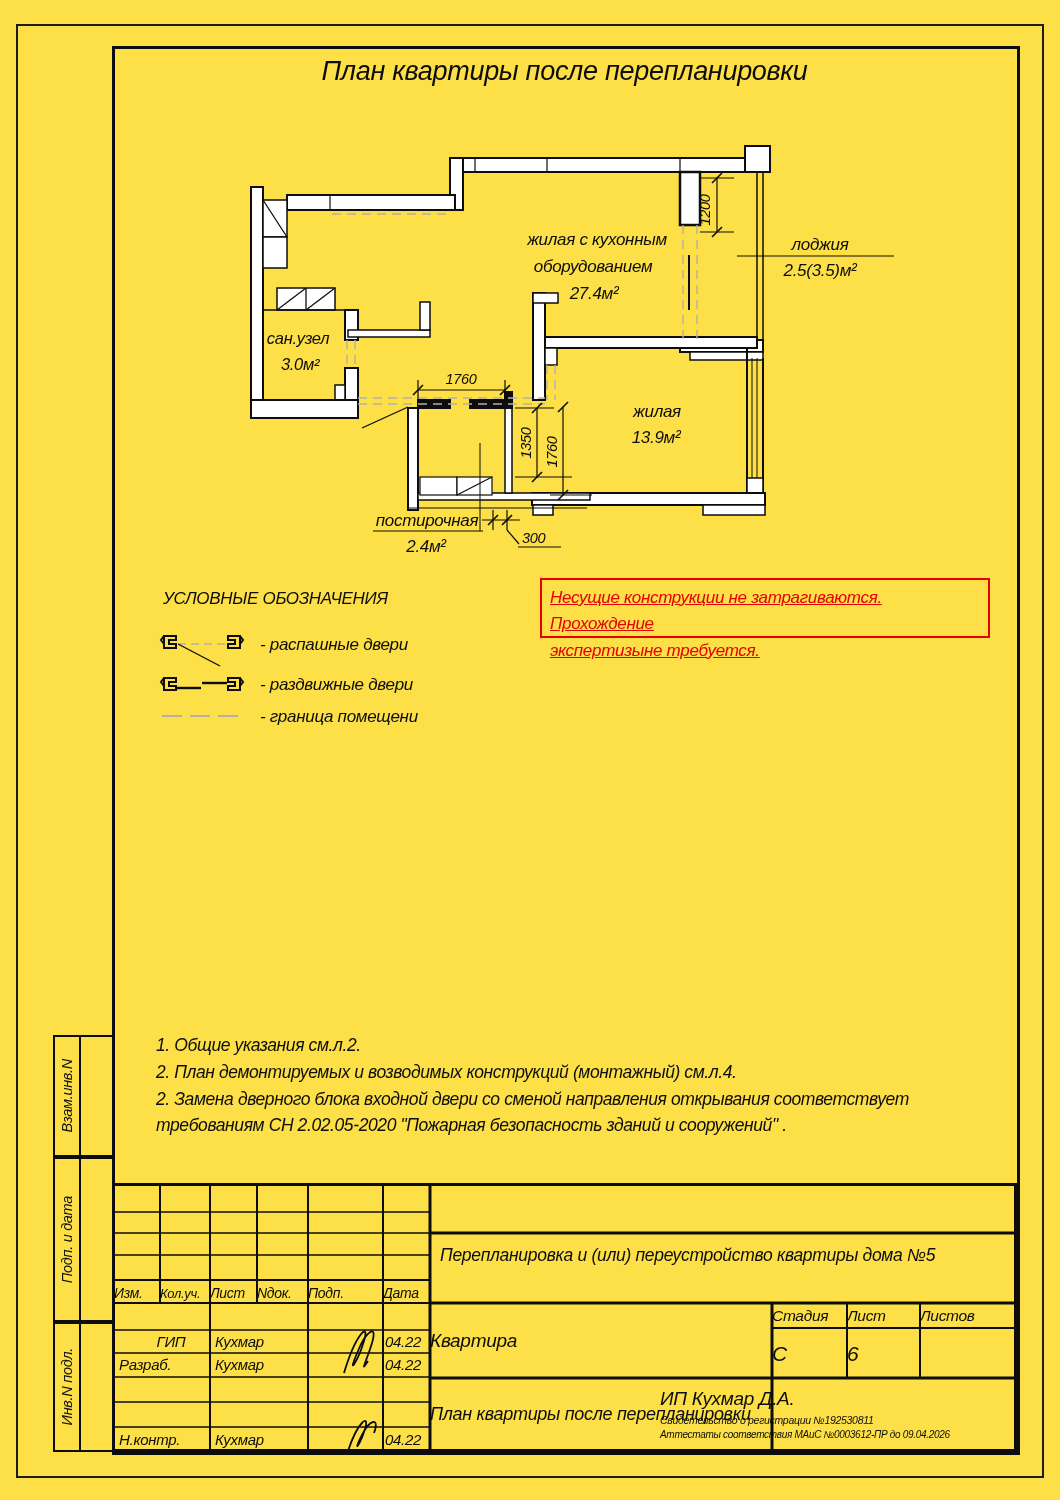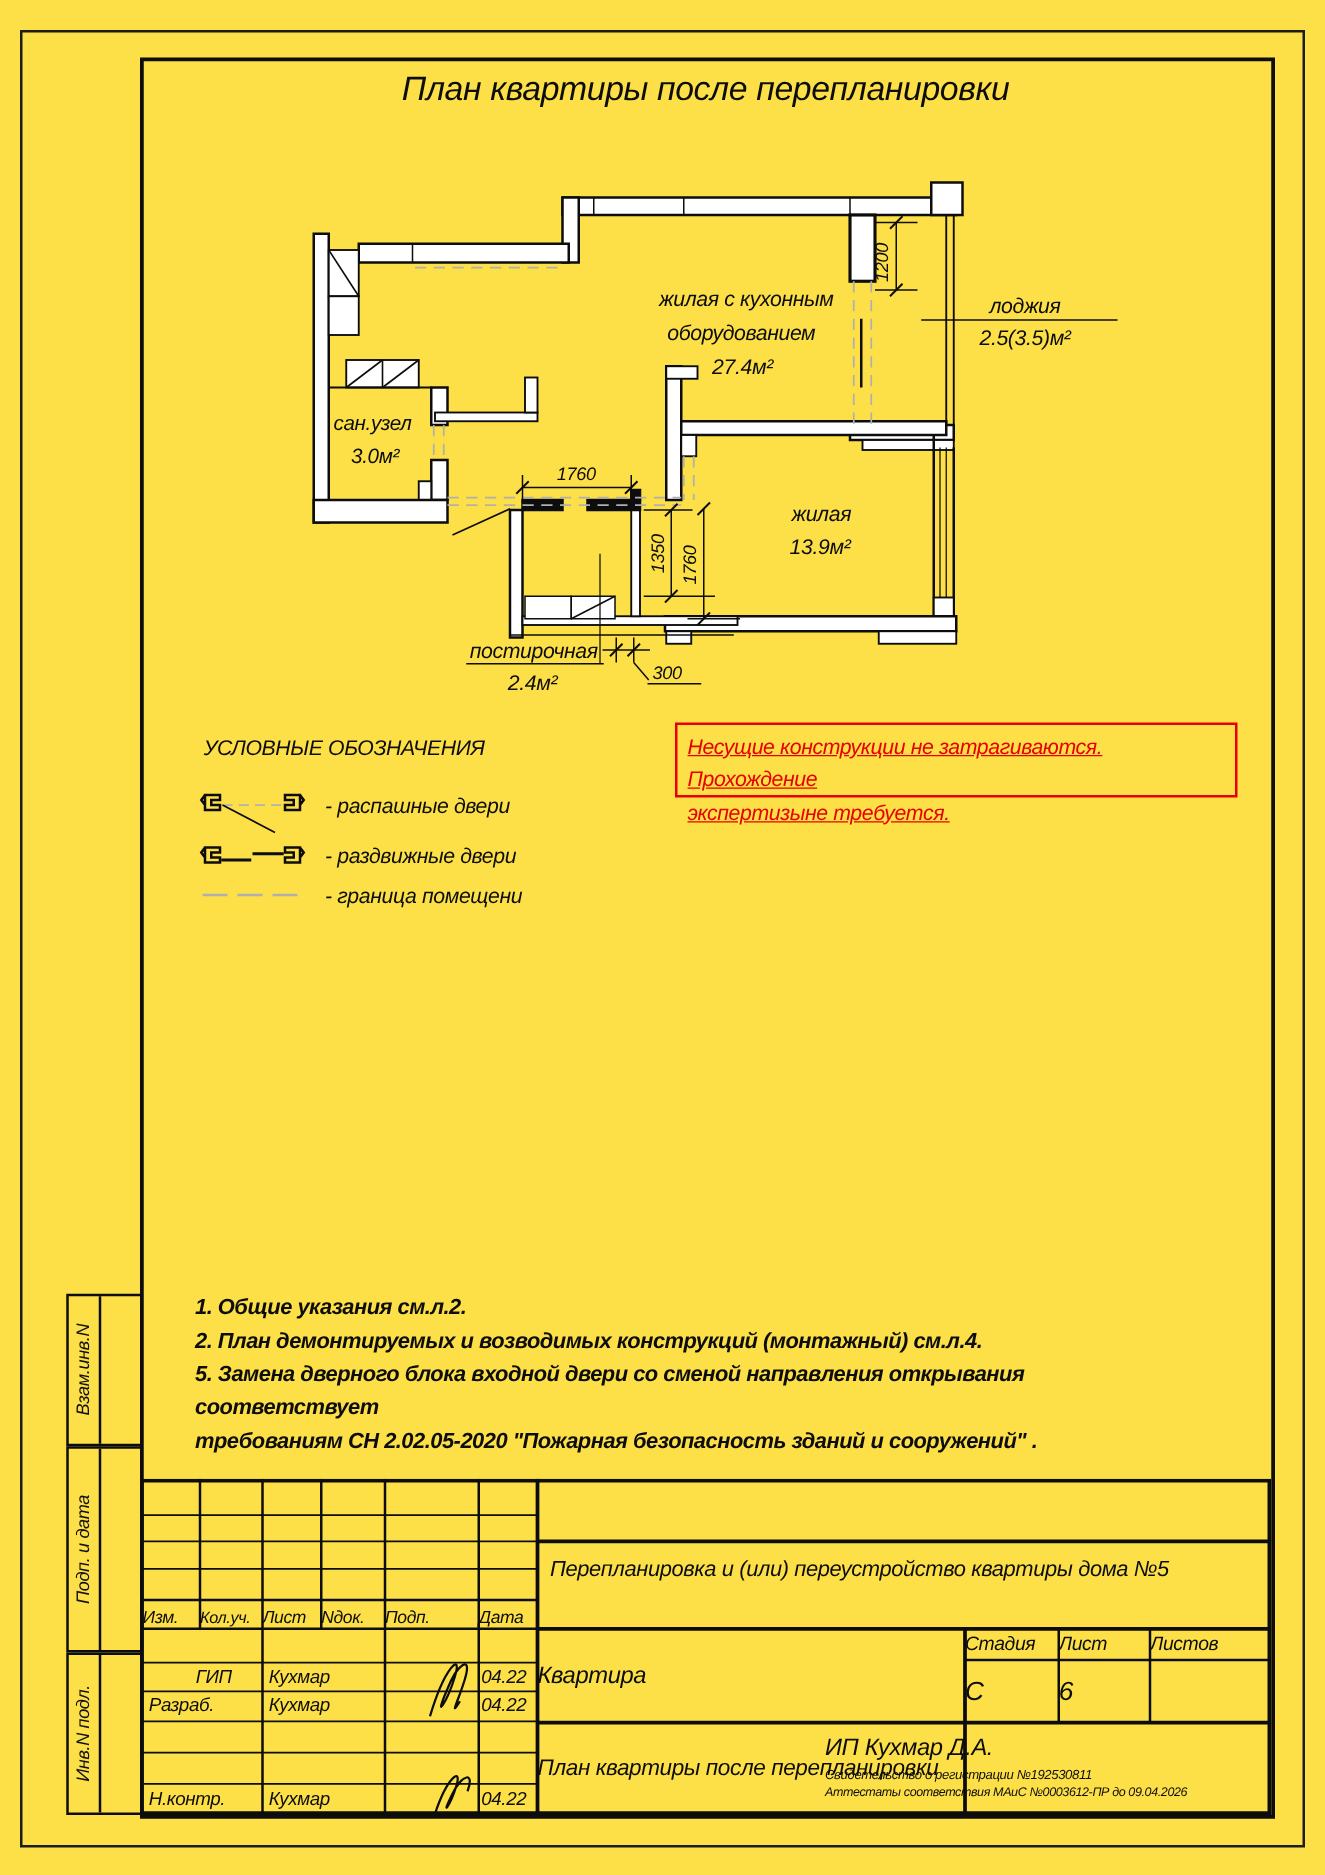--- a/index.html
+++ b/index.html
@@ -6,21 +6,21 @@
   #sheet{position:relative;width:1060px;height:1500px;background:#fde047;overflow:hidden;
          font-family:"Liberation Sans",sans-serif;font-style:italic;color:#111;}
   .abs{position:absolute;}
   .frame-outer{left:16px;top:24px;width:1024px;height:1450px;border:2px solid #1c1c1c;}
   .frame-inner{left:112px;top:46px;width:902px;height:1403px;border:3px solid #0d0d0d;}
   .drawing-title{left:112px;top:56px;width:905px;text-align:center;font-size:27px;
                  letter-spacing:-0.3px;color:#0d0d0d;}
   .warnbox{left:540px;top:578px;width:430px;height:46px;border:2px solid #e60000;
            padding:5px 8px;color:#e60000;font-size:17px;line-height:1.55;letter-spacing:-0.3px;}
   .warnbox span{text-decoration:underline;}
-  .notes{left:156px;top:1032px;width:780px;font-size:17.5px;line-height:1.53;letter-spacing:-0.4px;color:#0d0d0d;font-weight:bold;}
+  .notes{left:156px;top:1032px;width:780px;font-size:17.5px;line-height:1.53;letter-spacing:-0.4px;color:#0d0d0d;}
   
   .sb-cell{position:absolute;left:53px;width:57px;border:2px solid #0d0d0d;display:flex;}
   .sb-label{width:24px;border-right:2px solid #0d0d0d;display:flex;align-items:center;justify-content:center;}
   .sb-label span{writing-mode:vertical-rl;transform:rotate(180deg);font-size:14.5px;white-space:nowrap;letter-spacing:-0.3px;}
   
   .tb-text{position:absolute;text-align:left;letter-spacing:-0.3px;color:#0d0d0d;}
   svg text{font-family:"Liberation Sans",sans-serif;font-style:italic;fill:#0d0d0d;letter-spacing:-0.3px;}
 </style>
 </head>
 <body>
@@ -186,21 +186,21 @@
   </svg>
 
   <div class="abs warnbox">
     <span>Несущие конструкции не затрагиваются. Прохождение</span><br>
     <span>экспертизыне требуется.</span>
   </div>
 
   <div class="abs notes">
     <div>1. Общие указания см.л.2.</div>
     <div>2. План демонтируемых и возводимых конструкций (монтажный) см.л.4.</div>
-    <div>5. Замена дверного блока входной двери со сменой направления открывания соответствует</div>
+    <div>2. Замена дверного блока входной двери со сменой направления открывания соответствует</div>
     <div>требованиям СН 2.02.05-2020 "Пожарная безопасность зданий и сооружений" .</div>
   </div>
 
   <div class="sb-cell" style="top:1035px;height:118px">
     <div class="sb-label">
       <span>Взам.инв.N</span>
     </div>
   </div>
   <div class="sb-cell" style="top:1157px;height:161px">
     <div class="sb-label">

